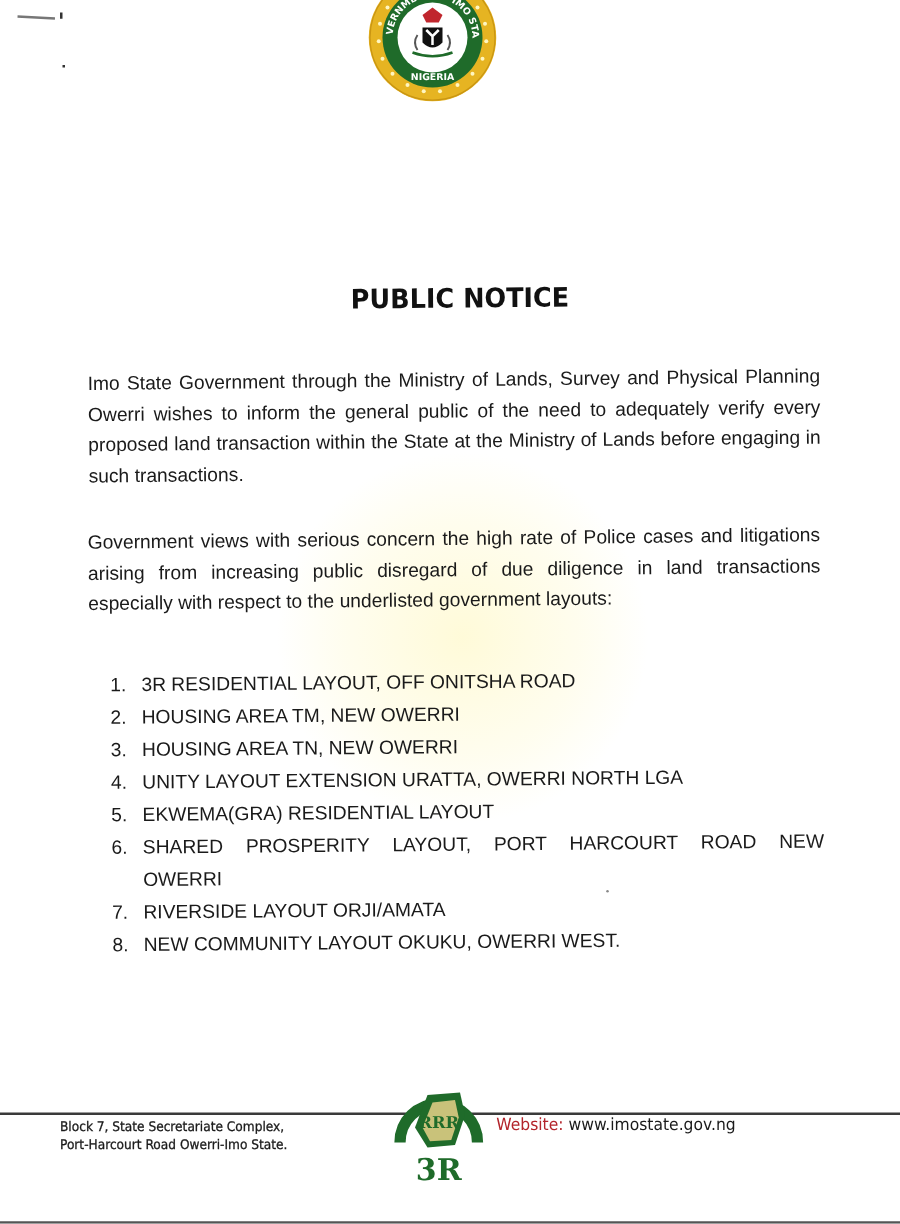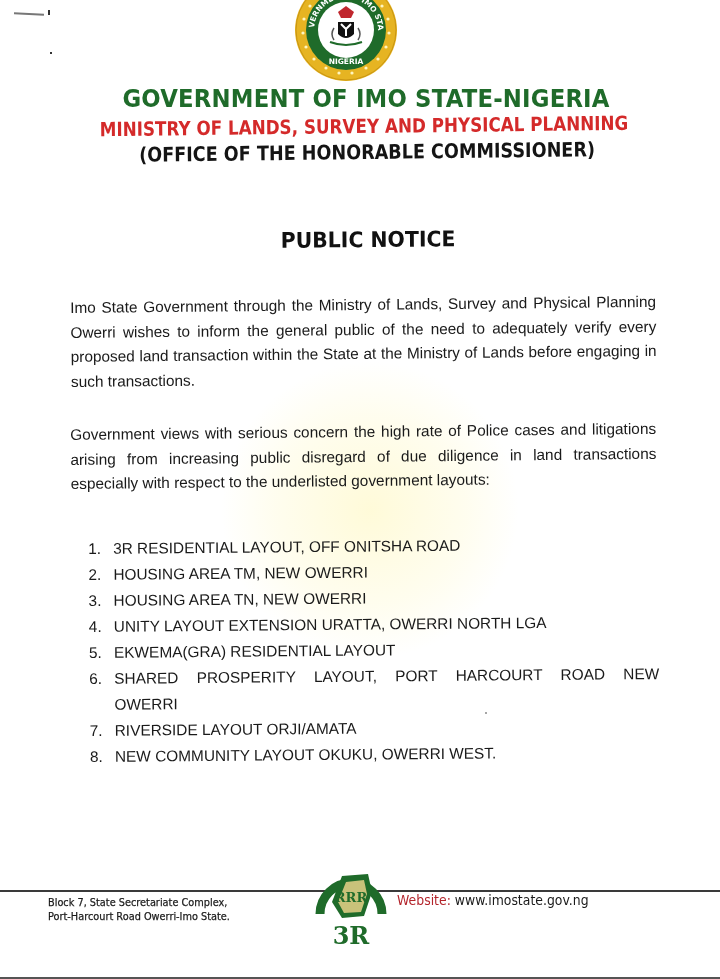--- a/index.html
+++ b/index.html
@@ -107,25 +107,20 @@
     </text>
     <text x="52" y="86" text-anchor="middle" font-family="DejaVu Sans, sans-serif" font-size="7.5" font-weight="bold" fill="#ffffff">NIGERIA</text>
 
     <path d="M44 34 L52 28 L60 34 L57 40 L47 40 Z" fill="#c0262d"></path>
     <path d="M44 44 L60 44 L60 56 Q52 64 44 56 Z" fill="#111"></path>
     <path d="M47 46 L52 51 L57 46 M52 51 L52 58" stroke="#ffffff" stroke-width="2" fill="none"></path>
     <path d="M36 64 Q52 70 68 64" stroke="#1f6b2a" stroke-width="2" fill="none"></path>
     <path d="M40 50 Q36 56 40 62 M64 50 Q68 56 64 62" stroke="#555" stroke-width="1.5" fill="none"></path>
   </svg>
 
-  <div class="header">
-    <div class="h-gov">GOVERNMENT OF IMO STATE-NIGERIA</div>
-    <div class="h-ministry">MINISTRY OF LANDS, SURVEY AND PHYSICAL PLANNING</div>
-    <div class="h-office">(OFFICE OF THE HONORABLE COMMISSIONER)</div>
-  </div>
 
   <div class="notice-title">PUBLIC NOTICE</div>
 
   <p class="body-text p1" style="margin:0">Imo State Government through the Ministry of Lands, Survey and Physical Planning Owerri wishes to inform the general public of the need to adequately verify every proposed land transaction within the State at the Ministry of Lands before engaging in such transactions.</p>
   <p class="body-text p2" style="margin:0">Government views with serious concern the high rate of Police cases and litigations arising from increasing public disregard of due diligence in land transactions especially with respect to the underlisted government layouts:</p>
 
   <ol class="layout-list">
     <li>
         <span class="num">1.</span>
         <span class="txt">3R RESIDENTIAL LAYOUT, OFF ONITSHA ROAD</span>

